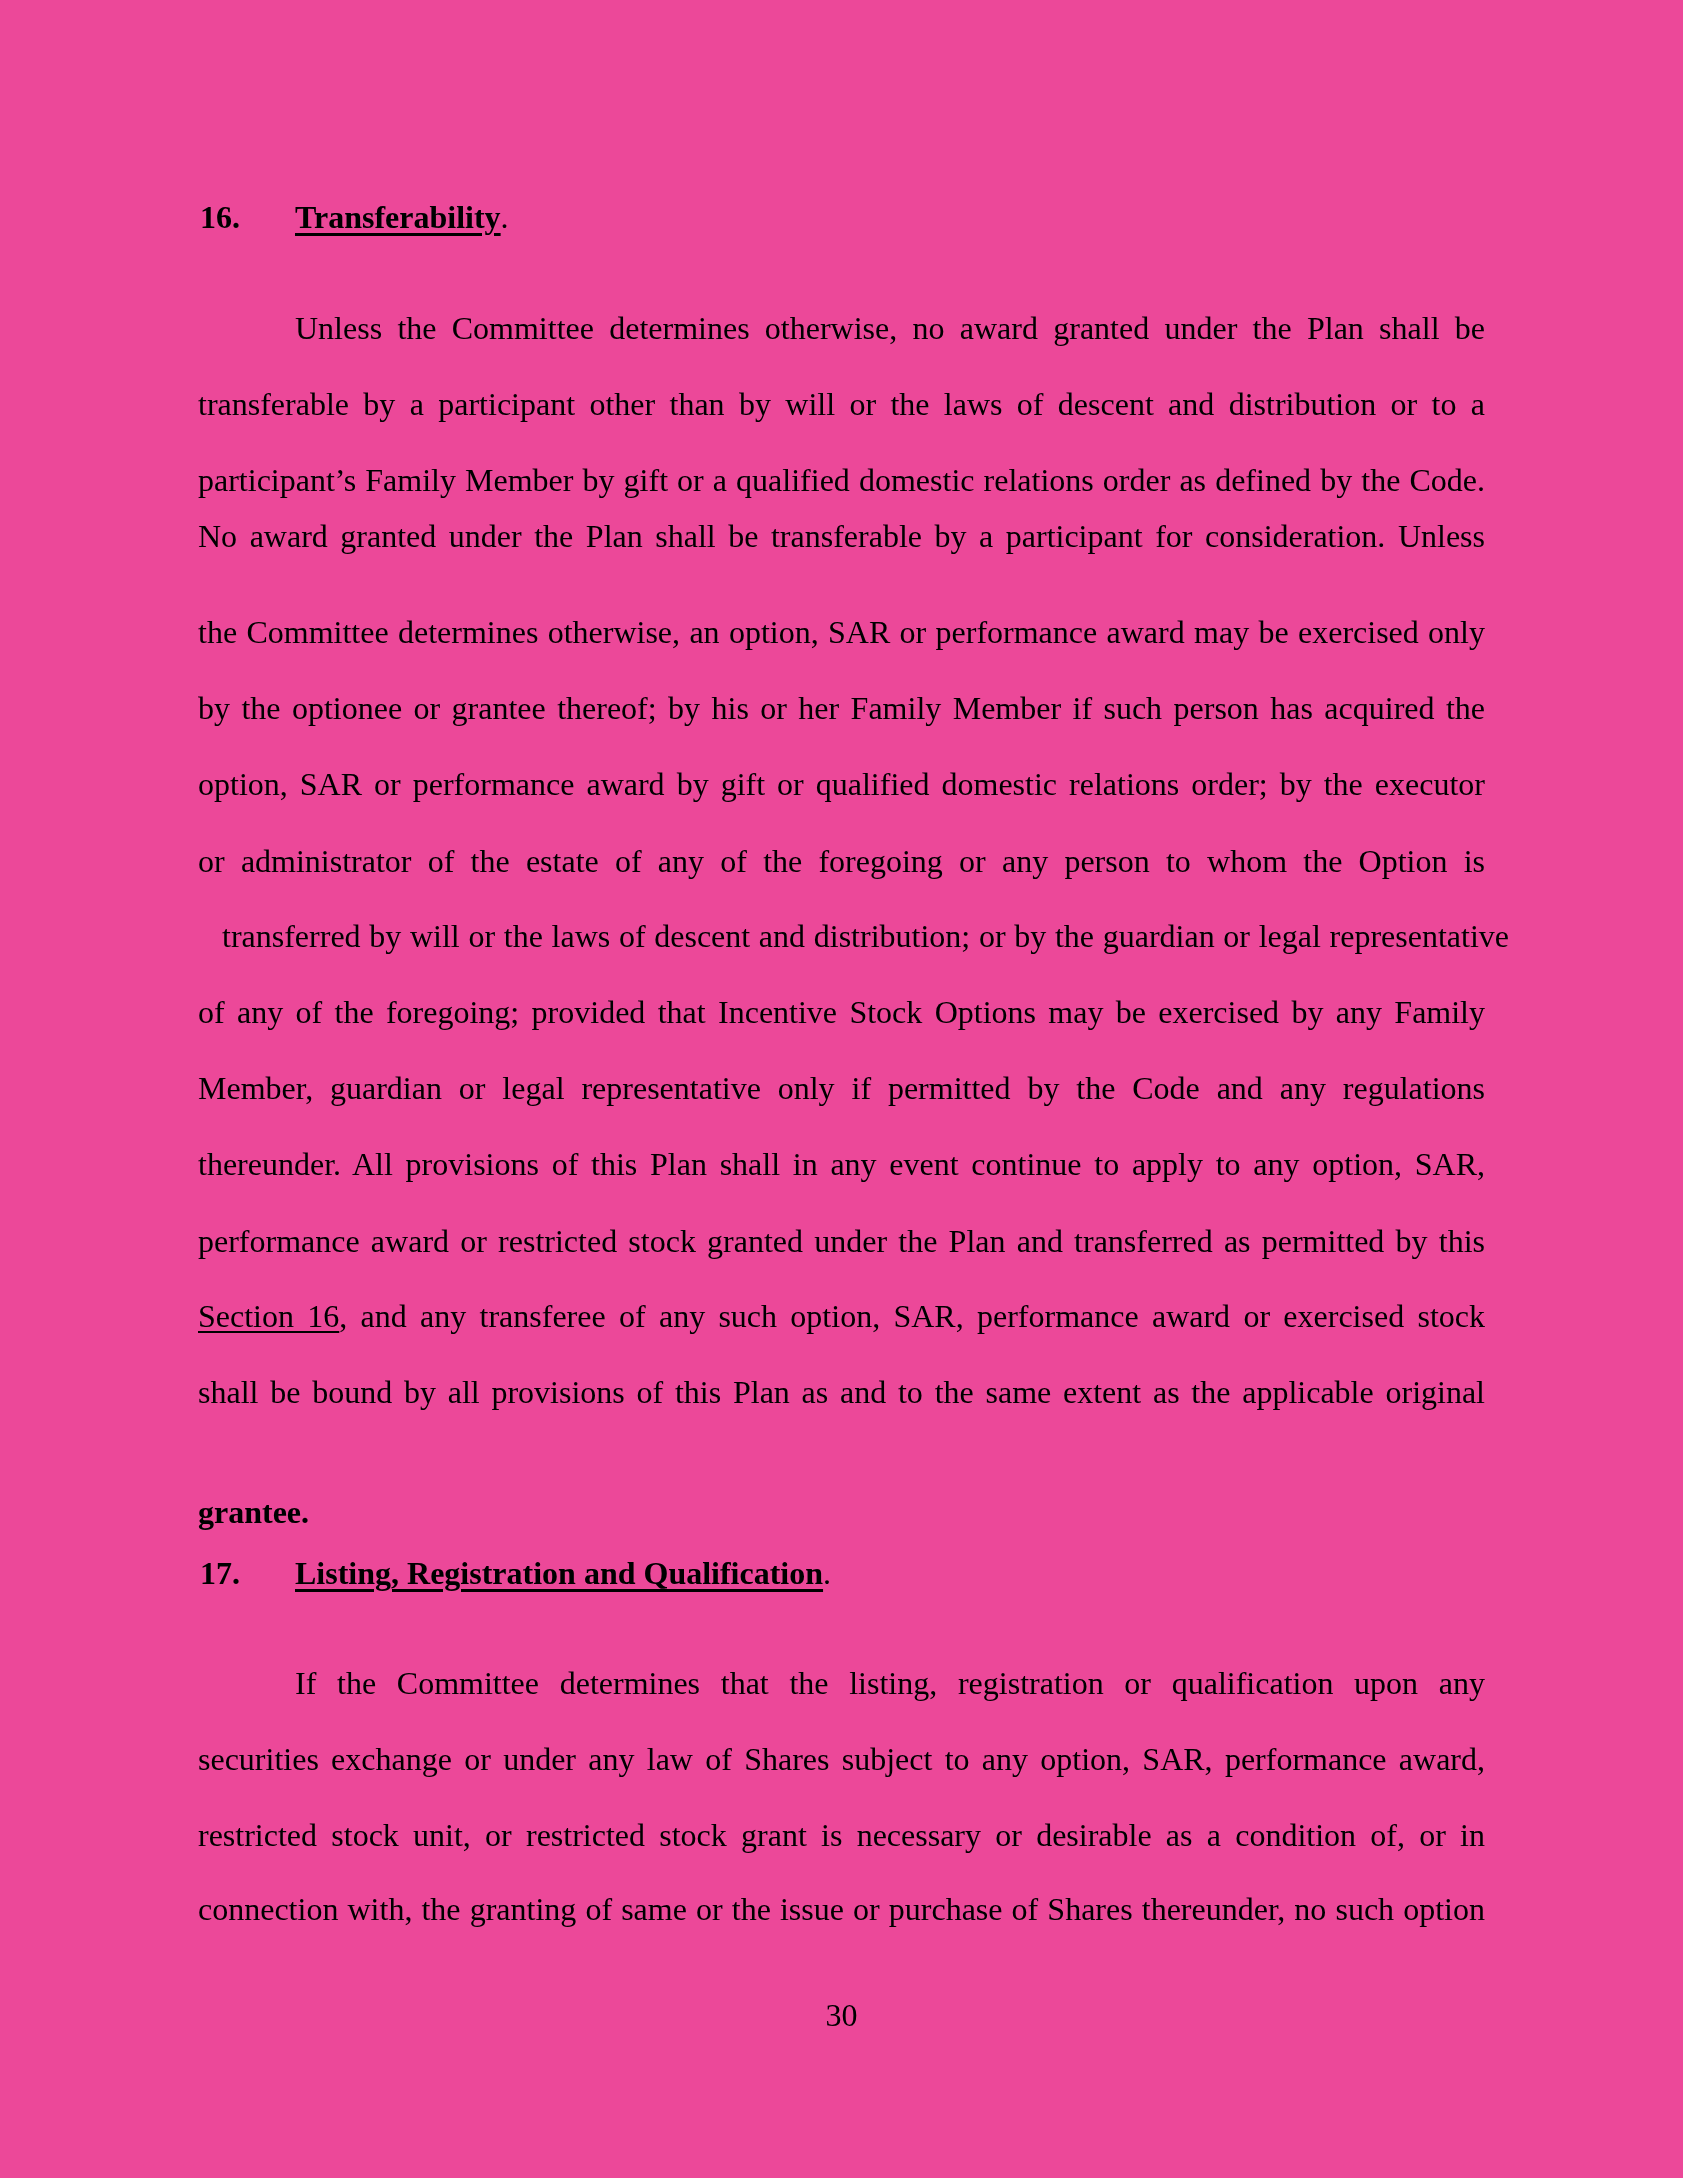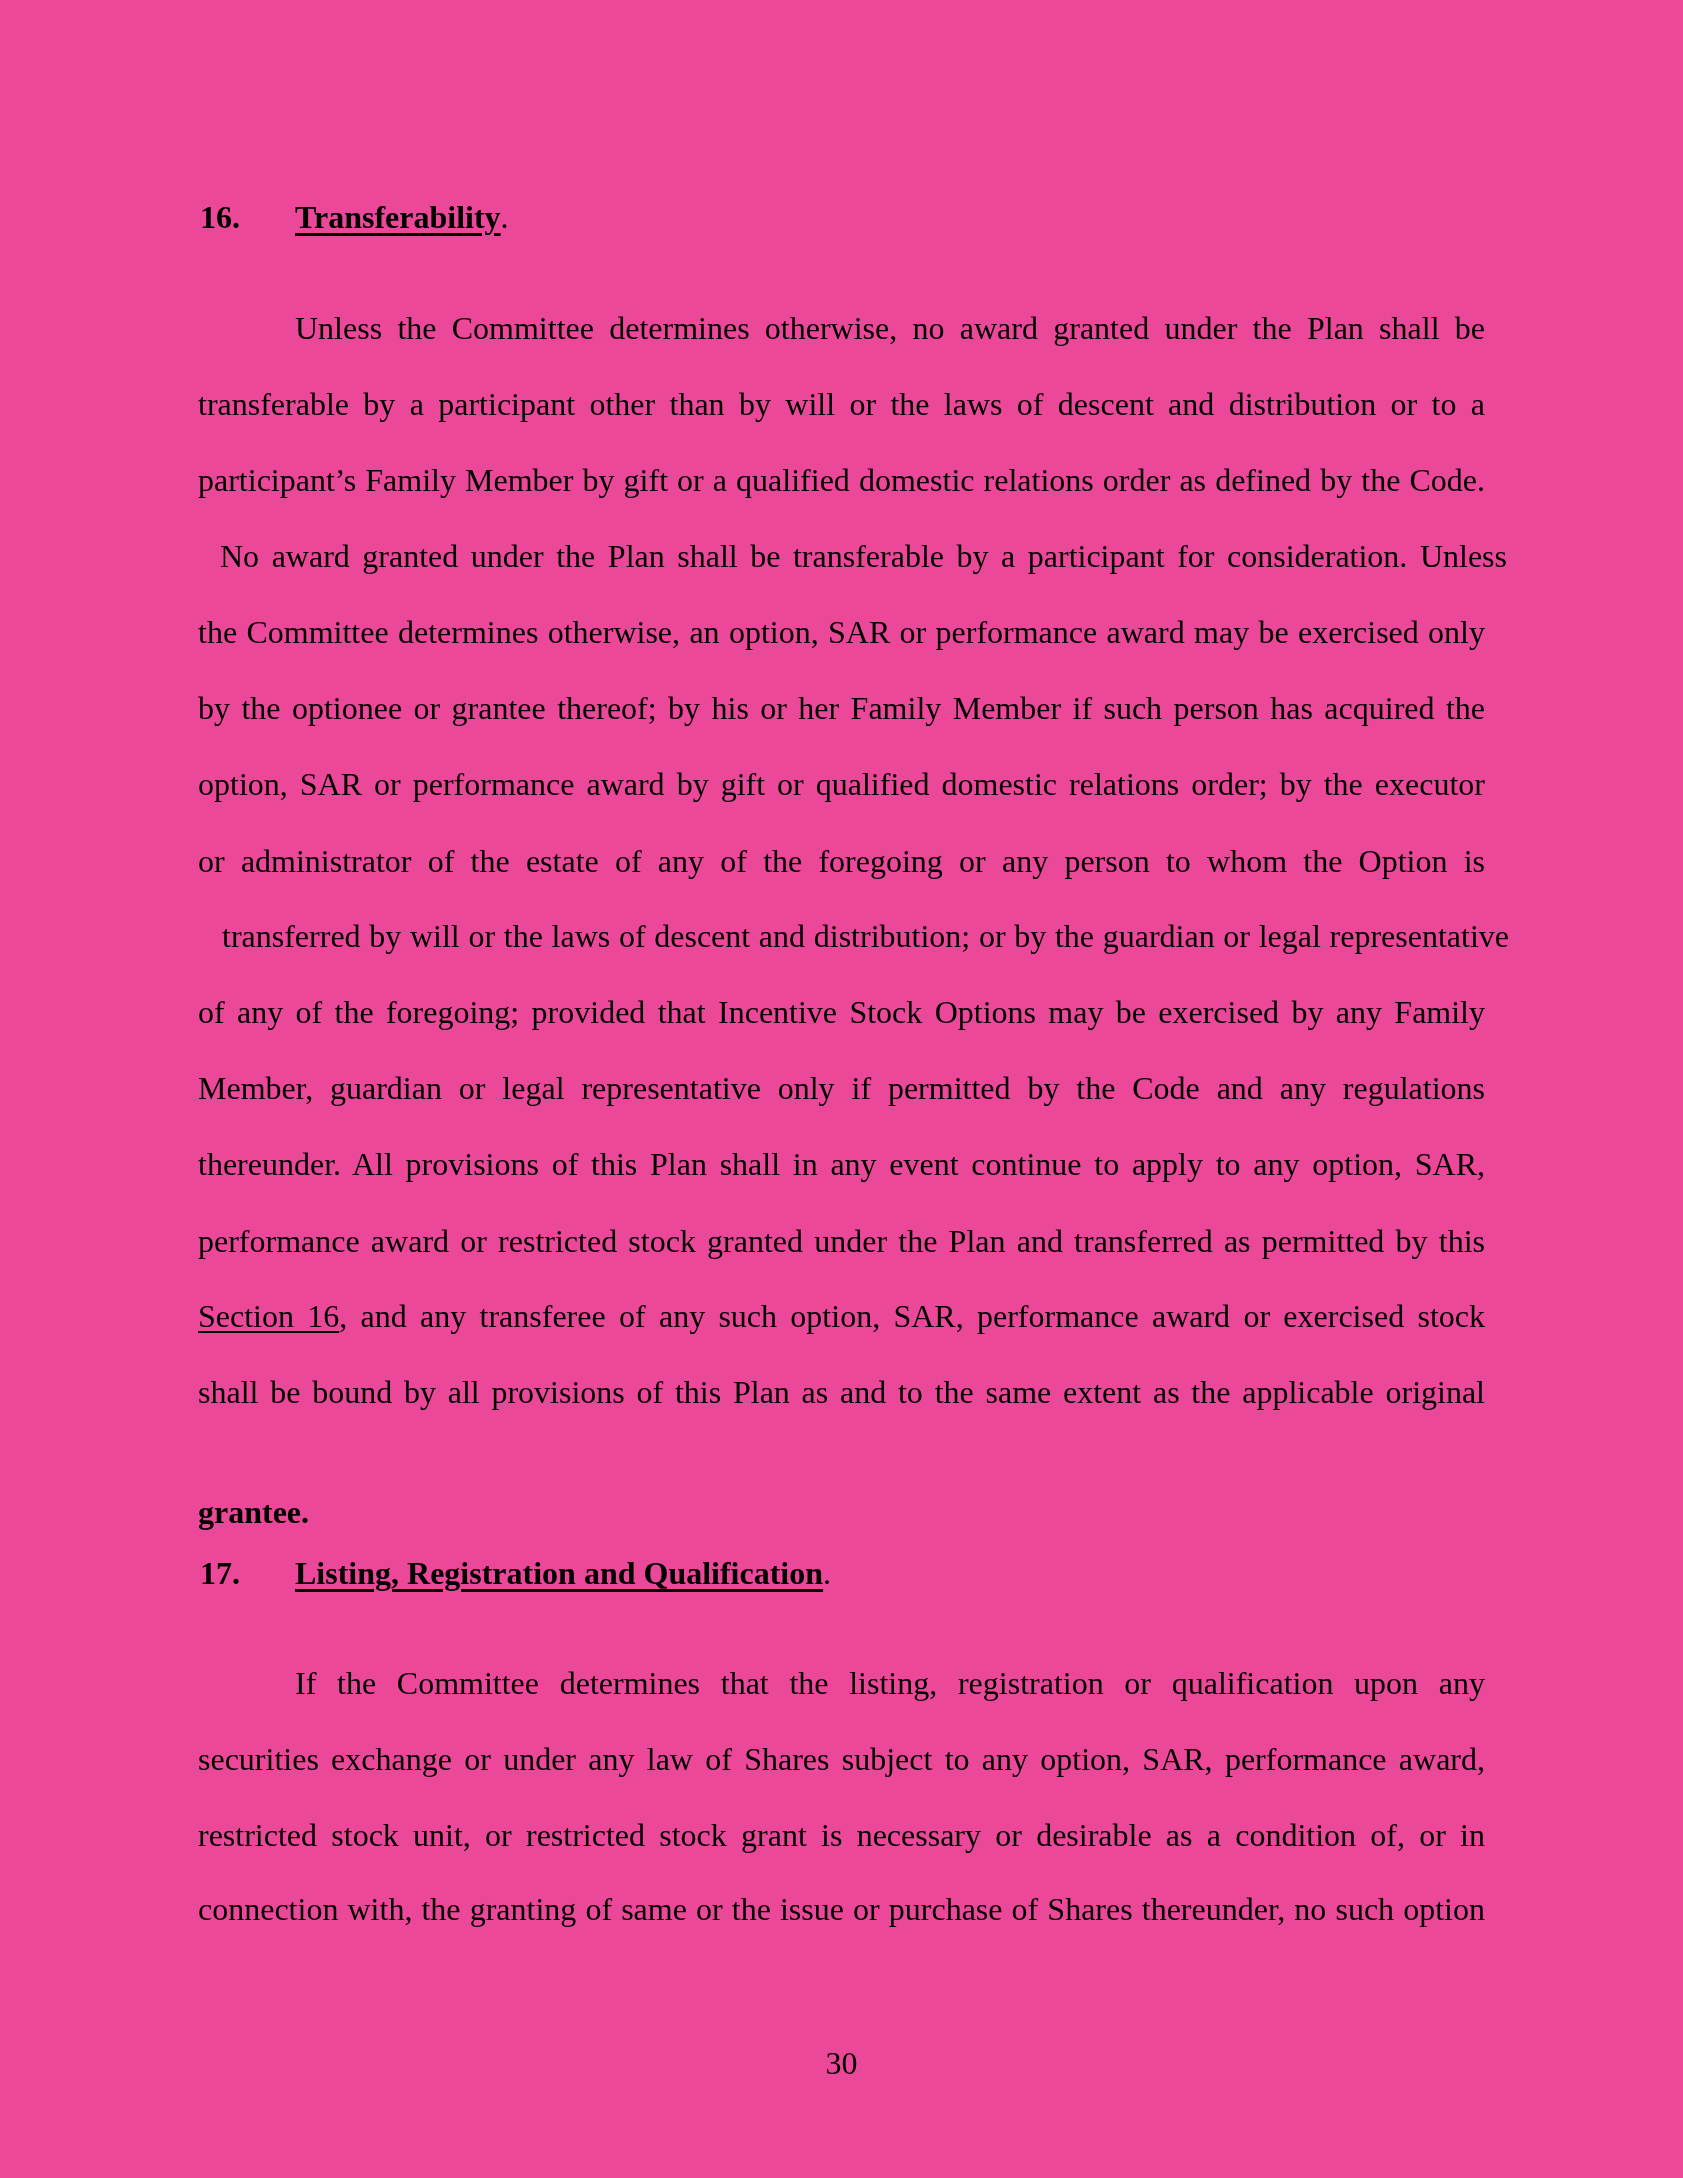--- a/index.html
+++ b/index.html
@@ -72,38 +72,37 @@
       text-decoration-thickness: 2px;
       text-underline-offset: 4px;
     }
     .page-number {
       position: absolute;
       left: 0;
       width: 1683px;
       text-align: center;
       font-size: 32px;
       line-height: 40px;
-      margin-top: 48px;
     }
   </style>
 </head>
 <body>
 
 <div class="page">
 
   <div class="heading" style="top:197px;">
     <span class="num">16.</span>
     <span class="title"><span class="title-text">Transferability</span><span style="font-weight:normal">.</span></span>
   </div>
 
   <div>
     <div class="line indent" style="top:308px;">Unless the Committee determines otherwise, no award granted under the Plan shall be</div>
     <div class="line" style="top:384px;">transferable by a participant other than by will or the laws of descent and distribution or to a</div>
     <div class="line" style="top:460px;">participant’s Family Member by gift or a qualified domestic relations order as defined by the Code.</div>
-    <div class="line" style="top:536px;margin-left:22px;">No award granted under the Plan shall be transferable by a participant for consideration. Unless</div>
+    <div class="line" style="top:516px;">No award granted under the Plan shall be transferable by a participant for consideration. Unless</div>
     <div class="line" style="top:612px;">the Committee determines otherwise, an option, SAR or performance award may be exercised only</div>
     <div class="line" style="top:688px;">by the optionee or grantee thereof; by his or her Family Member if such person has acquired the</div>
     <div class="line" style="top:764px;">option, SAR or performance award by gift or qualified domestic relations order; by the executor</div>
     <div class="line" style="top:841px;">or administrator of the estate of any of the foregoing or any person to whom the Option is</div>
     <div class="line" style="top:916px;margin-left:24px;">transferred by will or the laws of descent and distribution; or by the guardian or legal representative</div>
     <div class="line" style="top:992px;">of any of the foregoing; provided that Incentive Stock Options may be exercised by any Family</div>
     <div class="line" style="top:1068px;">Member, guardian or legal representative only if permitted by the Code and any regulations</div>
     <div class="line" style="top:1144px;">thereunder. All provisions of this Plan shall in any event continue to apply to any option, SAR,</div>
     <div class="line" style="top:1221px;">performance award or restricted stock granted under the Plan and transferred as permitted by this</div>
     <div class="line" style="top:1296px;"><span class="xref">Section 16</span><span>, and any transferee of any such option, SAR, performance award or exercised stock</span></div>

